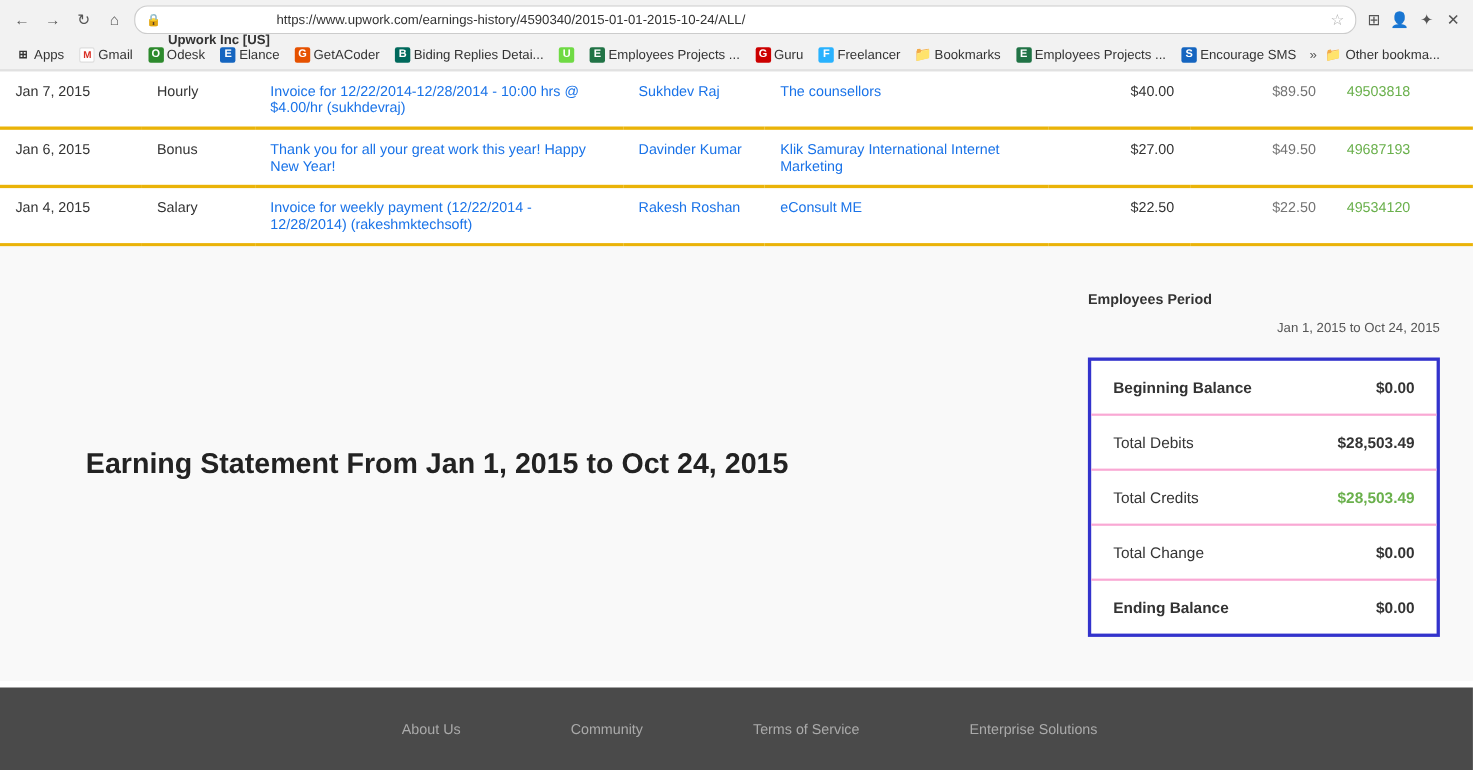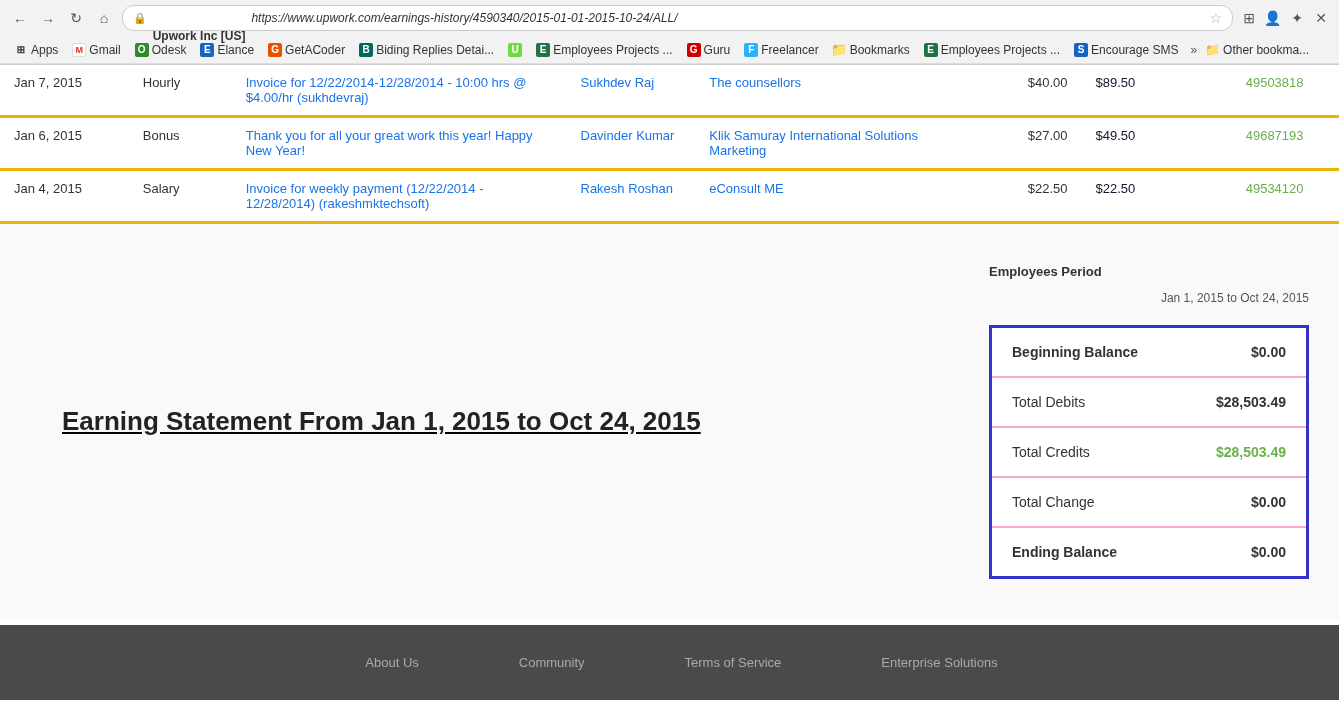--- a/index.html
+++ b/index.html
@@ -35,21 +35,21 @@
       align-items: center;
       background: #fff;
       border: 1px solid #ccc;
       border-radius: 12px;
       padding: 2px 10px;
       height: 26px;
       gap: 6px;
     }
     .address-bar .lock-icon { color: #5cb85c; font-size: 11px; }
     .address-bar .site-label { color: #333; font-size: 12px; font-weight: bold; margin-top: 36px; }
-    .address-bar .url-text { color: #333; font-size: 12px; flex: 1; font-style: italic; }
+    .address-bar .url-text { color: #333; font-size: 12px; flex: 1; }
     .address-bar .star-icon { color: #aaa; font-size: 14px; }
     .toolbar-icons { display: flex; gap: 4px; align-items: center; }
     .toolbar-icon { width: 20px; height: 20px; display: flex; align-items: center; justify-content: center; font-size: 14px; color: #555; cursor: pointer; }
 
     
     .bookmarks-bar {
       display: flex;
       align-items: center;
       padding: 2px 8px;
       background: #f2f2f2;
@@ -98,35 +98,34 @@
       vertical-align: top;
       font-size: 13px;
     }
     .earnings-table .date-col { color: #333; white-space: nowrap; width: 100px; }
     .earnings-table .type-col { color: #333; width: 80px; }
     .earnings-table .desc-col { color: #1a73e8; width: 260px; }
     .earnings-table .desc-col a { color: #1a73e8; text-decoration: none; }
     .earnings-table .person-col { color: #1a73e8; width: 100px; }
     .earnings-table .company-col { color: #1a73e8; width: 200px; }
     .earnings-table .amount-col { color: #333; text-align: right; width: 100px; }
-    .earnings-table .balance-col { color: #0f172a; text-align: left; width: 100px; }
-    .earnings-table .ref-col { color: #6ab04c; text-align: center; width: 100px; }
+    .earnings-table .balance-col { color: #737373; text-align: right; width: 100px; }
+    .earnings-table .ref-col { color: #6ab04c; text-align: left; width: 100px; }
 
     
     .lower-section {
       display: flex;
       padding: 20px 0;
       background: #f9f9f9;
     }
     .statement-title-area {
       flex: 1;
-      padding: 40px 62px;
-      display: flex;
-      align-items: center;
-      text-decoration: underline;
+      padding: 40px 78px;
+      display: flex;
+      align-items: center;
     }
     .statement-title {
       font-size: 26px;
       font-weight: bold;
       color: #222;
       line-height: 1.3;
     }
 
     .statement-summary-area {
       width: 380px;
@@ -295,21 +294,21 @@
       <tr>
         <td class="date-col">Jan 6, 2015</td>
         <td class="type-col">Bonus</td>
         <td class="desc-col">
           <a>Thank you for all your great work this year! Happy New Year!</a>
         </td>
         <td class="person-col">
           <a>Davinder Kumar</a>
         </td>
         <td class="company-col">
-          <a>Klik Samuray International Solutions Marketing</a>
+          <a>Klik Samuray International Internet Marketing</a>
         </td>
         <td class="amount-col">$27.00</td>
         <td class="balance-col">$49.50</td>
         <td class="ref-col">49687193</td>
       </tr>
 
       <tr>
         <td class="date-col">Jan 4, 2015</td>
         <td class="type-col">Salary</td>
         <td class="desc-col">

